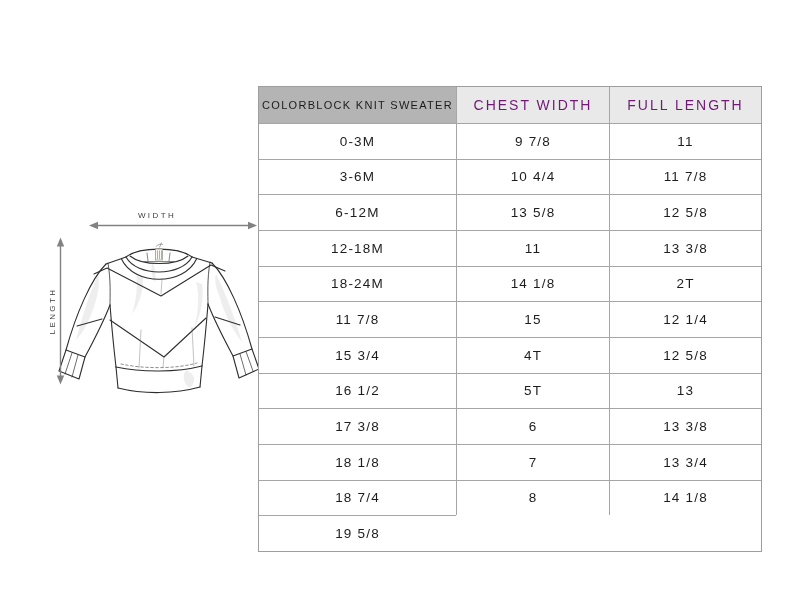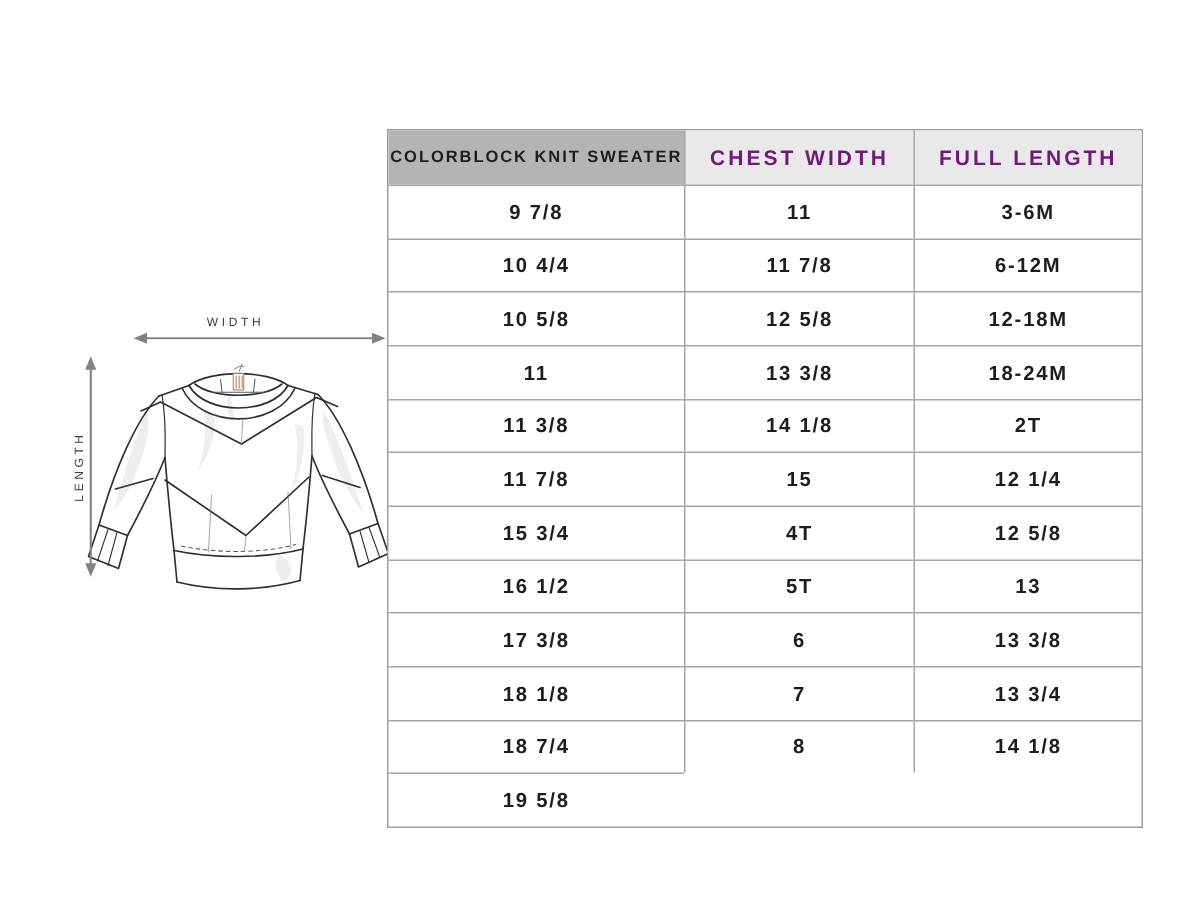--- a/index.html
+++ b/index.html
@@ -25,21 +25,20 @@
     color: #1d1d1d;
     background: #ffffff;
   }
   .size-table > div {
     display: flex; align-items: center; justify-content: center;
     border-top: 1px solid #a6a6a6;
     border-left: 1px solid #a6a6a6;
     font-size: 13.5px;
     letter-spacing: 1.2px;
     white-space: nowrap;
-    font-weight: bold;
   }
   .size-table > div:nth-child(3n+1) { border-left: none; }
   .size-table > div:nth-child(-n+3) { border-top: none; }
   .hdr-main {
     background: #b4b4b4;
     font-size: 11px !important;
     letter-spacing: 1.3px !important;
     color: #1c1c1c;
   }
   .hdr {
@@ -152,37 +151,37 @@
       </g>
       <text class="dim-label" x="6.5" y="111.5" text-anchor="middle" transform="rotate(-90 6.5 109)">LENGTH</text>
     </svg>
   </div>
 
   <div class="size-table">
     <div class="hdr-main">COLORBLOCK KNIT SWEATER</div>
     <div class="hdr">CHEST WIDTH</div>
     <div class="hdr">FULL LENGTH</div>
 
+    <div>0-3M</div>
     <div>9 7/8</div>
     <div>11</div>
 
     <div>3-6M</div>
     <div>10 4/4</div>
     <div>11 7/8</div>
 
     <div>6-12M</div>
-    <div>10 5/8</div>
+    <div>13 5/8</div>
     <div>12 5/8</div>
 
     <div>12-18M</div>
     <div>11</div>
     <div>13 3/8</div>
 
     <div>18-24M</div>
-    <div>11 3/8</div>
     <div>14 1/8</div>
 
     <div>2T</div>
     <div>11 7/8</div>
     <div>15</div>
 
     <div>12 1/4</div>
     <div>15 3/4</div>
 
     <div>4T</div>

